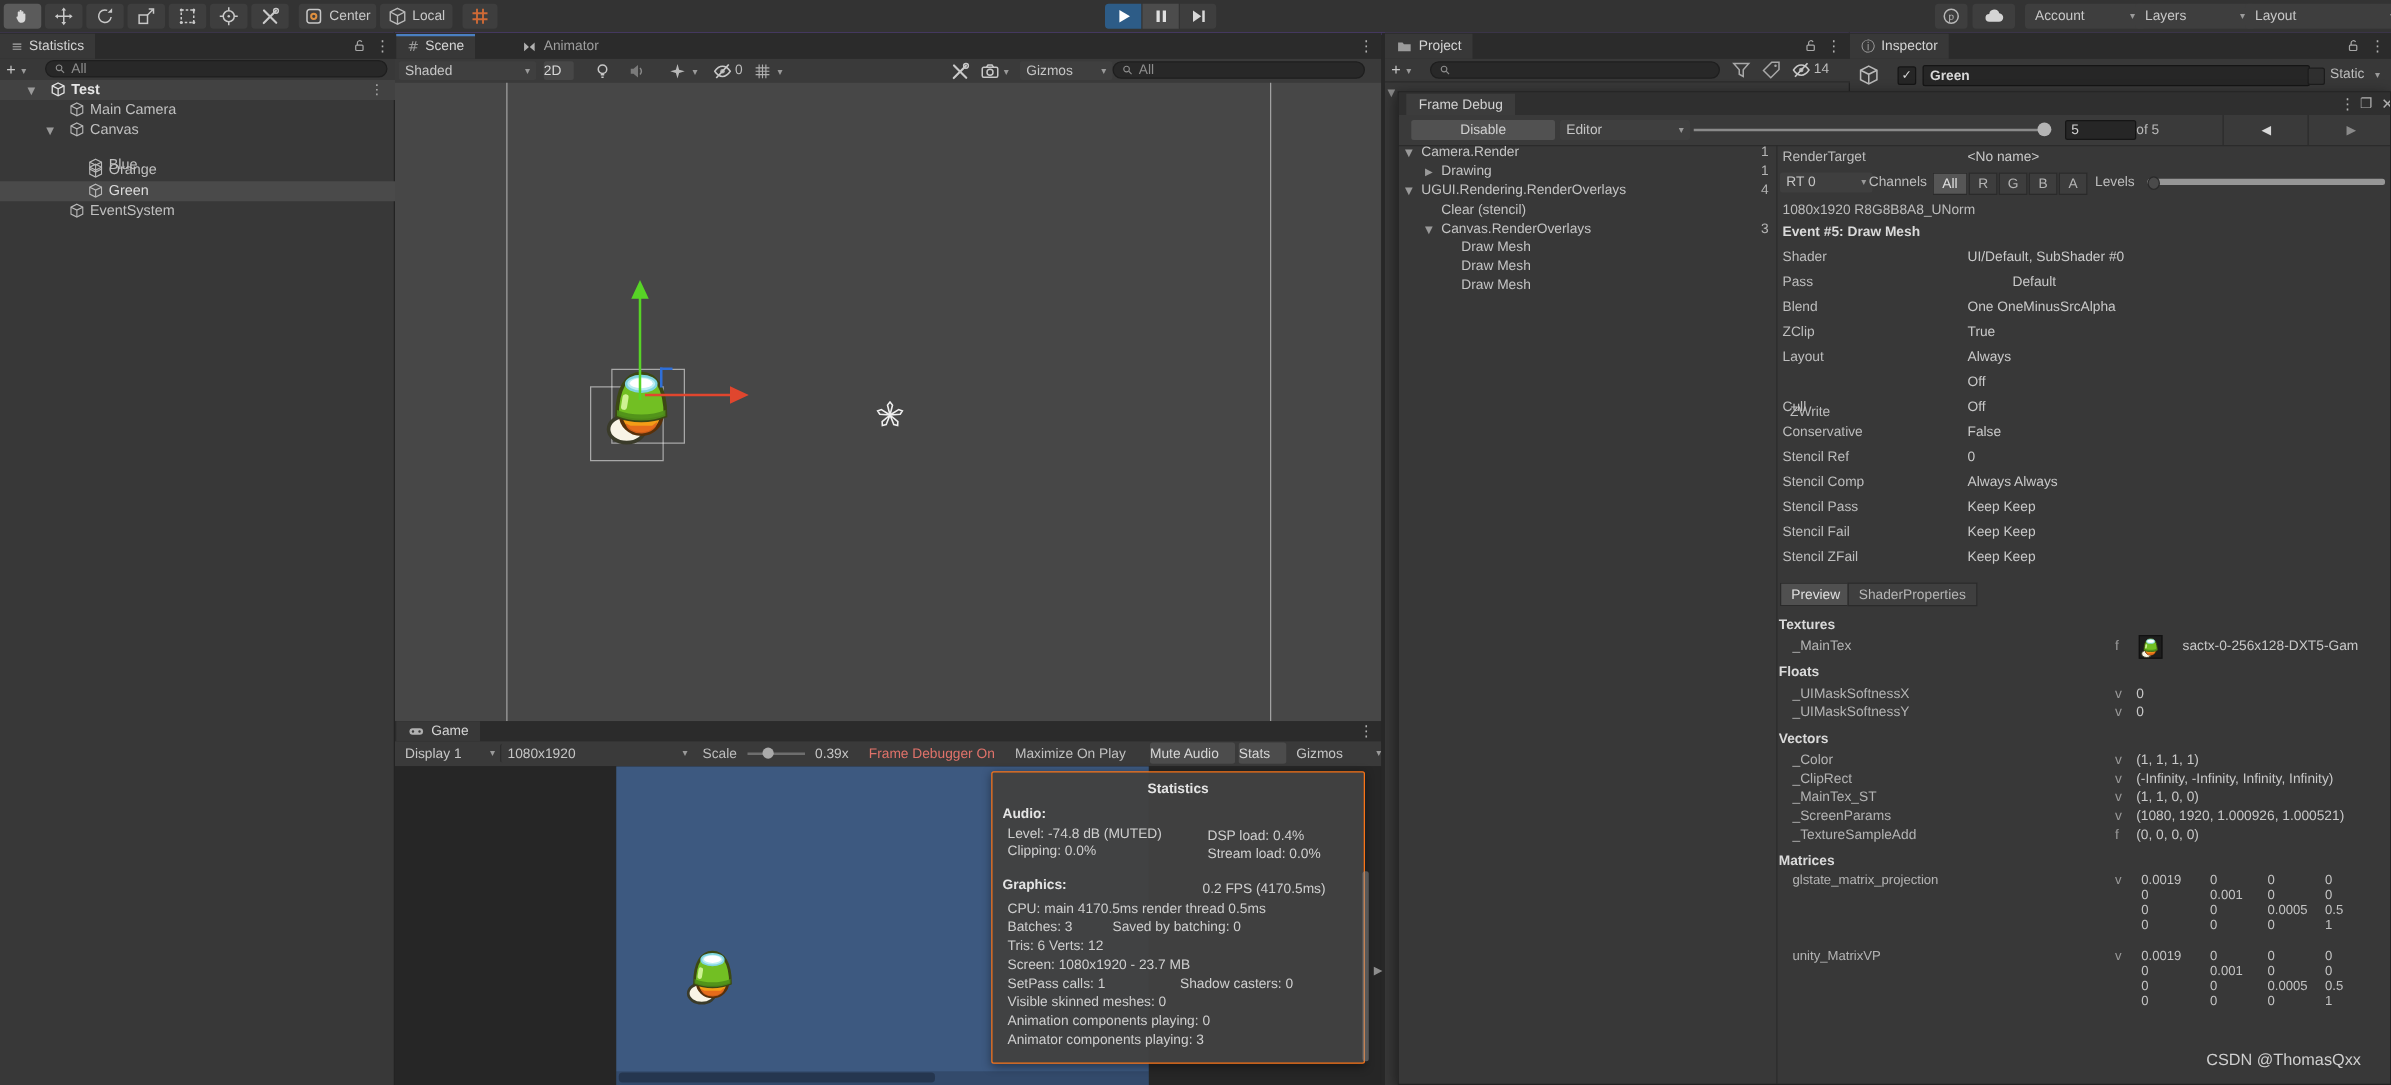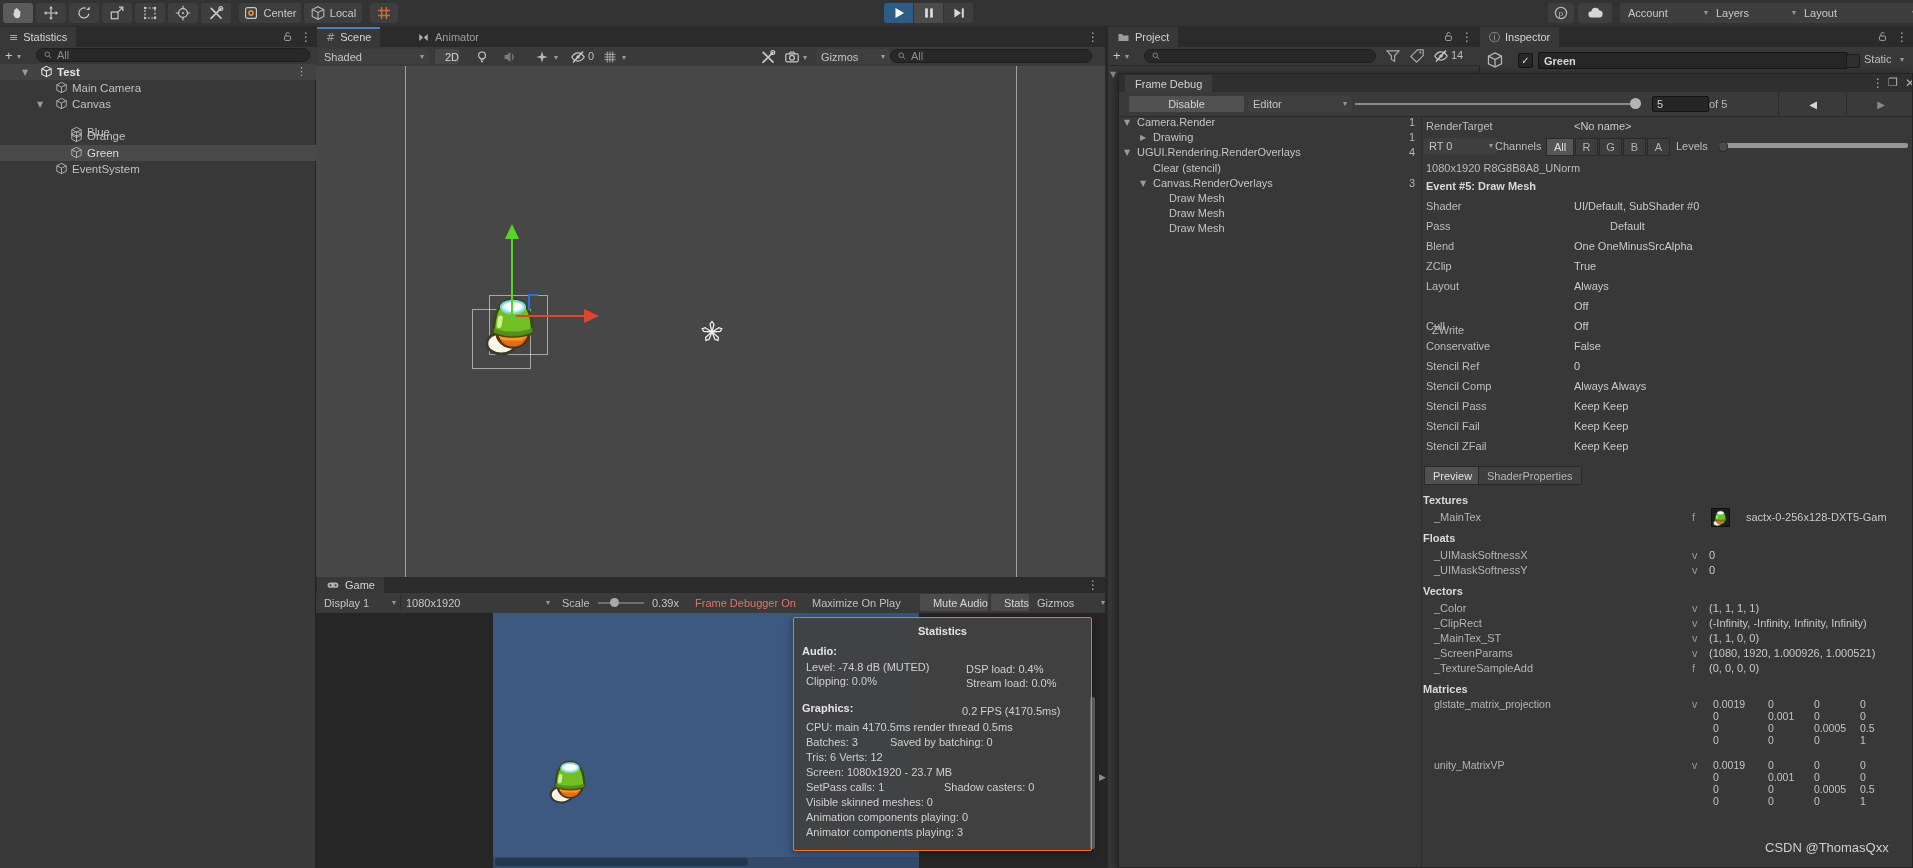--- a/index.html
+++ b/index.html
@@ -42,21 +42,21 @@
   .sbold{font-weight:bold;color:#e4e4e4}
   
   #fdwin{left:1118px;top:73px;width:795px;height:795px;background:#383838;border:1px solid #222;box-sizing:border-box;box-shadow:-2px 2px 10px rgba(0,0,0,.45);overflow:hidden;z-index:10}
   .fdlbl{position:absolute;white-space:nowrap;color:#bdbdbd}
   .fdval{position:absolute;white-space:nowrap;color:#c9c9c9}
   .seg{position:absolute;top:0;height:16px;display:flex;align-items:center;justify-content:center;background:#3d3d3d;border:1px solid #2a2a2a;color:#b5b5b5}
   .seg.on{background:#565656;color:#e0e0e0}
   .trow{position:absolute;left:0;width:302px;height:15px;display:flex;align-items:center}
   .sect{font-weight:bold;color:#dadada}
   .dd{display:flex;align-items:center;justify-content:space-between;background:#3f3f3f;border-radius:2px;padding:0 5px;color:#c6c6c6}
-  .toggle{background:#4c4c4c;border-radius:2px;display:flex;align-items:center;justify-content:flex-end;color:#d6d6d6}
+  .toggle{background:#4c4c4c;border-radius:2px;display:flex;align-items:center;justify-content:flex-start;color:#d6d6d6}
   .mx{position:absolute;white-space:nowrap;font-size:10.5px;color:#c3c3c3}
 </style>
 </head>
 <body>
 
 <div id="root">
 
   <div class="abs" id="topbar">
     <div class="tbtn on" style="left:3px;width:30px">
         <span class="ic">

